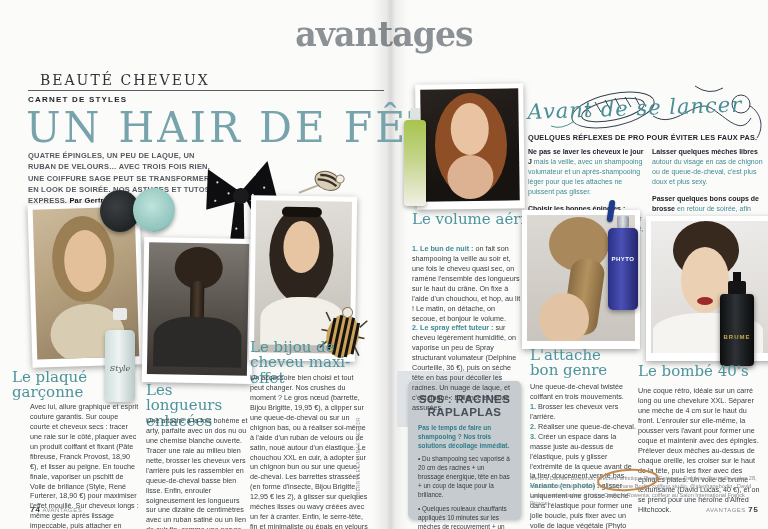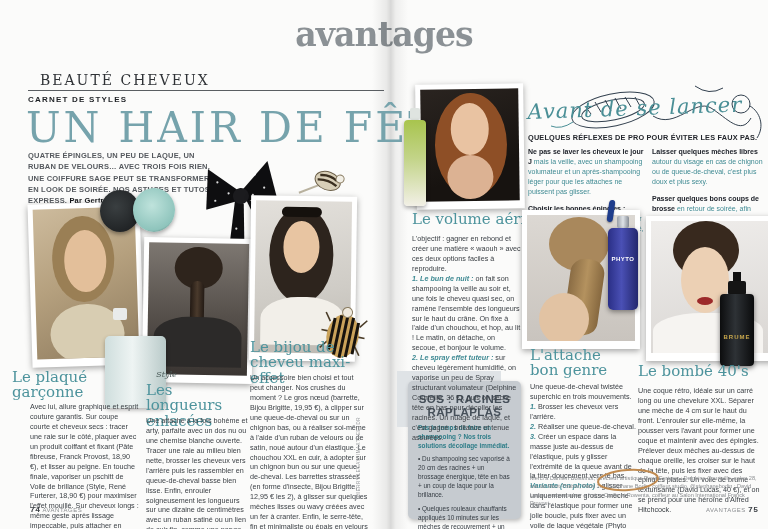--- a/index.html
+++ b/index.html
@@ -24,21 +24,21 @@
   .tag{font-size:8px;font-weight:bold;letter-spacing:1.2px;color:#1e2125;}
   .bigtitle{
     font-family:"DejaVu Serif",serif;font-size:41px;color:#76a3ac;
     letter-spacing:3px;white-space:nowrap;transform:scaleY(1.06);transform-origin:top left;
   }
   .intro{font-size:7.5px;line-height:1.5;color:#55595e;font-weight:bold;letter-spacing:.2px;}
   .intro b{color:#16181b;}
   .sec-title{font-family:"DejaVu Serif",serif;font-size:15px;line-height:1.02;color:#4d939c;}
   .body-txt{font-size:7.2px;line-height:1.38;color:#3c4146;}
   .lead{font-weight:bold;color:#20242c;}
-  .lead-teal{font-weight:bold;color:#3f8a93;font-style:italic;}
+  .lead-teal{font-weight:bold;color:#3f8a93;}
   .script-title{
     font-family:"DejaVu Serif",serif;font-style:italic;font-size:21px;color:#4a8f96;
     letter-spacing:1px;transform:rotate(-2deg);transform-origin:left bottom;
   }
   .tips-sub{font-size:7.3px;font-weight:bold;color:#23262c;letter-spacing:.2px;}
   .tip{font-size:7px;line-height:1.42;margin-bottom:7px;}
   .tip .rest{color:#3f8a93;}
   .credits{font-size:5.6px;line-height:1.5;color:#8a8d90;}
   .footer{font-size:6px;color:#3c4146;letter-spacing:.5px;}
   .footer b{font-size:8px;font-family:Liberation Mono, monospace;}
@@ -137,21 +137,21 @@
       <line x1="38" y1="28" x2="45" y2="28"></line>
       <line x1="37" y1="38" x2="43" y2="46"></line>
   </g>
   <ellipse cx="23" cy="30" rx="16" ry="22" fill="#caa25a"></ellipse>
   <path d="M12,14 v32 M18,10 v40 M24,8 v44 M30,10 v40 M36,14 v32" stroke="#17130e" stroke-width="3" fill="none"></path>
   <circle cx="23" cy="6" r="5" fill="#efe9dd" stroke="#8a7d63"></circle>
 </svg>
 
 <div class="abs" style="left:105px;top:308px;width:30px;height:84px;">
   <div class="abs" style="position:absolute;left:8px;top:0;width:14px;height:12px;background:#e9ebea;border-radius:2px;"></div>
-  <div class="abs" style="position:absolute;left:0;top:28px;width:30px;height:72px;border-radius:5px;background:linear-gradient(90deg,#cfdedd 0%,#eef4f3 45%,#b9cac9 100%);box-shadow:0 2px 4px rgba(0,0,0,.3);padding-left:31px;">
+  <div class="abs" style="position:absolute;left:0;top:22px;width:30px;height:72px;border-radius:5px;background:linear-gradient(90deg,#cfdedd 0%,#eef4f3 45%,#b9cac9 100%);box-shadow:0 2px 4px rgba(0,0,0,.3);">
     <div class="p-label" style="top:34px;font-family:'DejaVu Serif',serif;font-style:italic;font-size:8px;color:#4a5a58;">Style</div>
   </div>
 </div>
 
 <div class="abs sec-title" style="left:12px;top:370px;width:110px;">Le plaqué garçonne</div>
 <div class="abs body-txt" style="left:30px;top:402px;width:110px;">Avec lui, allure graphique et esprit couture garantis. Sur coupe courte et cheveux secs : tracer une raie sur le côté, plaquer avec un produit coiffant et fixant (Pâte fibreuse, Franck Provost, 18,90 €), et lisser au peigne. En touche finale, vaporiser un pschitt de Voile de brillance (Style, René Furterer, 18,90 €) pour maximiser l'effet mouillé. Sur cheveux longs : même geste après lissage impeccable, puis attacher en chignon bas ou en queue-de-cheval.</div>
 
 <div class="abs sec-title" style="left:146px;top:383px;width:104px;">Les longueurs enlacées</div>
 <div class="abs body-txt" style="left:146px;top:416px;width:102px;">Une attache à la fois bohème et arty, parfaite avec un dos nu ou une chemise blanche ouverte. Tracer une raie au milieu bien nette, brosser les cheveux vers l'arrière puis les rassembler en queue-de-cheval basse bien lisse. Enfin, enrouler soigneusement les longueurs sur une dizaine de centimètres avec un ruban satiné ou un lien de cuir fin, comme une parure de cheveux.</div>
 
@@ -182,21 +182,21 @@
   </div>
 </div>
 
 <div class="abs" style="left:404px;top:108px;width:22px;height:98px;">
   <div style="position:absolute;left:6px;top:0;width:10px;height:12px;background:#dfe4e0;border-radius:2px;"></div>
   <div style="position:absolute;left:0;top:12px;width:22px;height:86px;border-radius:4px;background:linear-gradient(180deg,#a8c44e 0%,#c3d489 45%,#f2f0e6 100%);box-shadow:0 2px 4px rgba(0,0,0,.35);"></div>
 </div>
 
 <div class="abs sec-title" style="left:412px;top:212px;">Le volume aérien</div>
 <div class="abs body-txt" style="left:412px;top:234px;width:110px;">
-  <span>L'objectif : gagner en rebond et créer une matière « waouh » avec ces deux options faciles à reproduire.</span><br>
+  <br>
   <span class="lead-teal">1. Le bun de nuit :</span><span> on fait son shampooing la veille au soir et, une fois le cheveu quasi sec, on ramène l'ensemble des longueurs sur le haut du crâne. On fixe à l'aide d'un chouchou, et hop, au lit ! Le matin, on détache, on secoue, et bonjour le volume.</span><br>
   <span class="lead-teal">2. Le spray effet tuteur :</span><span> sur cheveu légèrement humidifié, on vaporise un peu de Spray structurant volumateur (Delphine Courteille, 36 €), puis on sèche tête en bas pour décoller les racines. Un nuage de laque, et c'est gagné : brillance et tenue assurées.</span>
 </div>
 
 <svg class="abs" style="left:545px;top:78px;width:223px;height:70px;" viewBox="0 0 223 70">
   <g fill="none" stroke="#33414f" stroke-width="1">
     <ellipse cx="68" cy="32" rx="42" ry="16" transform="rotate(-12 68 32)"></ellipse>
     <ellipse cx="68" cy="32" rx="32" ry="10" transform="rotate(-12 68 32)"></ellipse>
     <path d="M40,28 l6,8 M50,24 l6,10 M60,22 l6,11 M70,20 l6,11 M80,19 l6,10 M90,19 l5,9"></path>
     <path d="M108,38 C 130,52 150,20 166,30 S 196,58 206,40"></path>
@@ -230,21 +230,21 @@
 
 <div class="abs" style="left:608px;top:216px;width:30px;height:94px;">
   <div style="position:absolute;left:9px;top:0;width:12px;height:12px;background:linear-gradient(90deg,#9aa0a8,#dfe3e8,#868c95);border-radius:2px;"></div>
   <div style="position:absolute;left:0;top:12px;width:30px;height:82px;border-radius:5px;background:linear-gradient(90deg,#2a2f86 0%,#4a50b5 45%,#23276e 100%);box-shadow:0 2px 5px rgba(0,0,0,.4);">
     <div class="p-label" style="top:28px;font-size:6px;font-weight:bold;color:#fff;letter-spacing:.5px;">PHYTO</div>
   </div>
 </div>
 
 <div class="abs sec-title" style="left:530px;top:348px;width:80px;">L'attache bon genre</div>
 <div class="abs body-txt" style="left:530px;top:382px;width:106px;">
-  <span>Une queue-de-cheval twistée superchic en trois mouvements.</span><br>
+  <span>Une queue-de-cheval twistée coiffant en trois mouvements.</span><br>
   <span class="lead-teal">1.</span><span> Brosser les cheveux vers l'arrière.</span><br>
   <span class="lead-teal">2.</span><span> Réaliser une queue-de-cheval.</span><br>
   <span class="lead-teal">3.</span><span> Créer un espace dans la masse juste au-dessus de l'élastique, puis y glisser l'extrémité de la queue avant de la tirer doucement vers le bas.</span><br>
   <span class="lead-teal">Variante (en photo) :</span><span> glisser uniquement une grosse mèche dans l'élastique pour former une jolie boucle, puis fixer avec un voile de laque végétale (Phyto Paris, 15 €).</span>
 </div>
 
 <div class="abs polaroid" style="left:646px;top:216px;width:120px;height:132px;">
   <div class="ph" style="background:linear-gradient(170deg,#efedeb 0%,#d9d6d3 100%);">
     <div class="blob" style="left:22px;top:0px;width:66px;height:58px;background:#38291e;"></div>
     <div class="blob" style="left:30px;top:26px;width:48px;height:66px;background:#ecd0b4;"></div>

